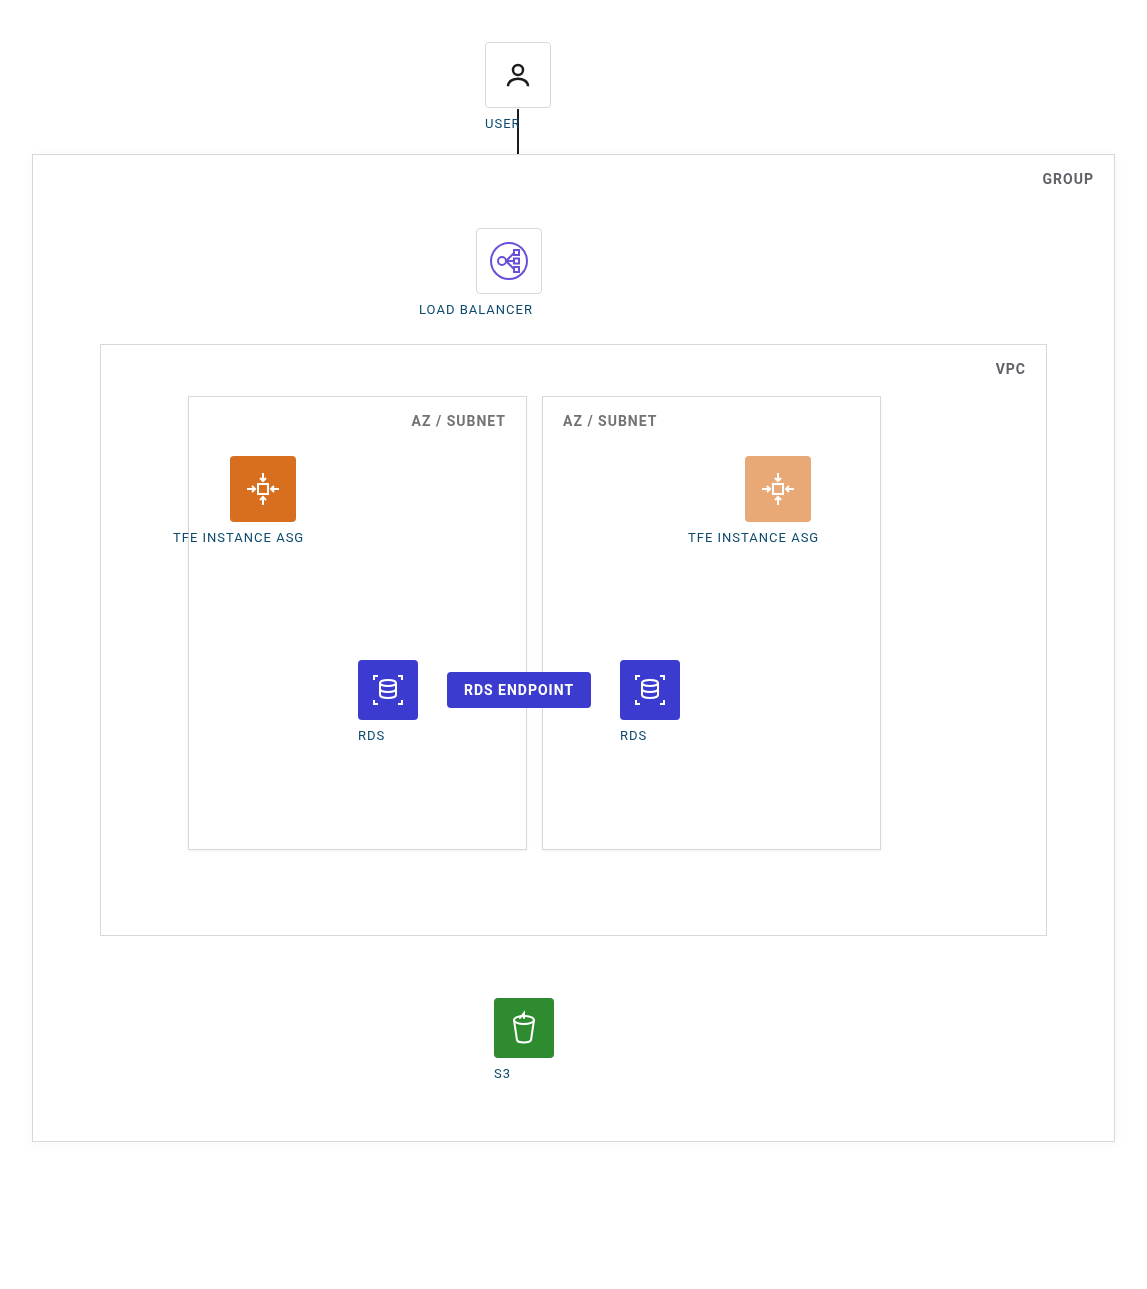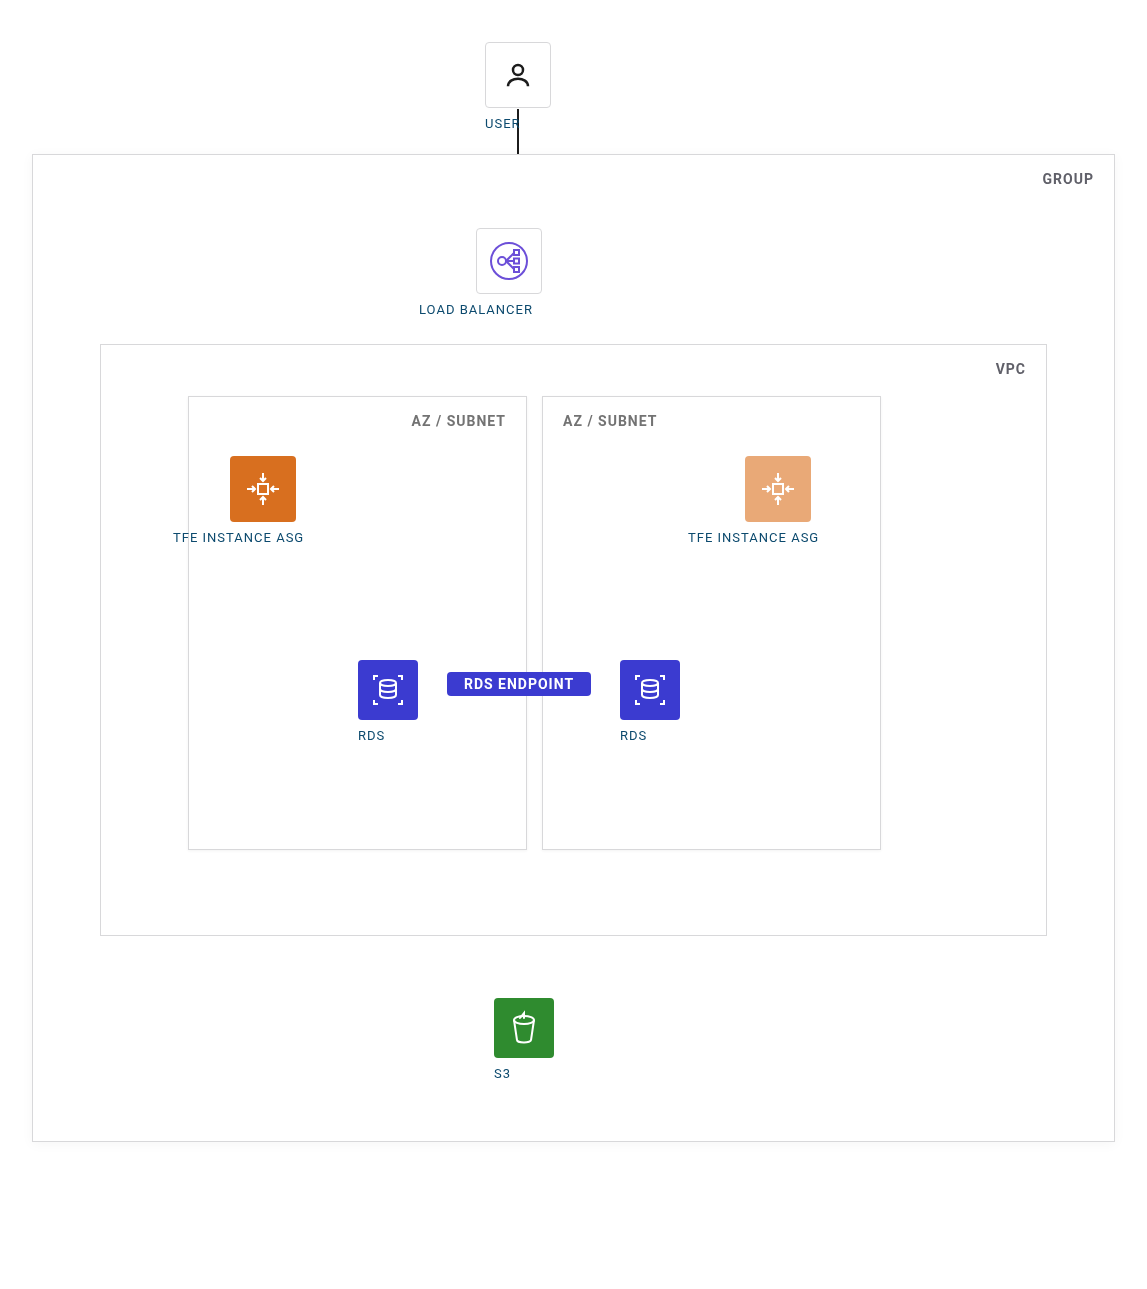--- a/index.html
+++ b/index.html
@@ -59,21 +59,21 @@
   .icon-box-white {
     border: 1px solid #d8d8da;
     background: #fff;
   }
   .rds-endpoint-btn {
     background: #3b3bd0;
     color: #fff;
     font-weight: 700;
     letter-spacing: 1px;
     font-size: 14px;
-    padding: 4px 14px;
+    padding: 10px 14px;
     border-radius: 4px;
     text-align: center;
   }
   svg.connectors {
     position: absolute;
     left: 0; top: 0;
     width: 1147px; height: 1289px;
     pointer-events: none;
   }
 </style>

